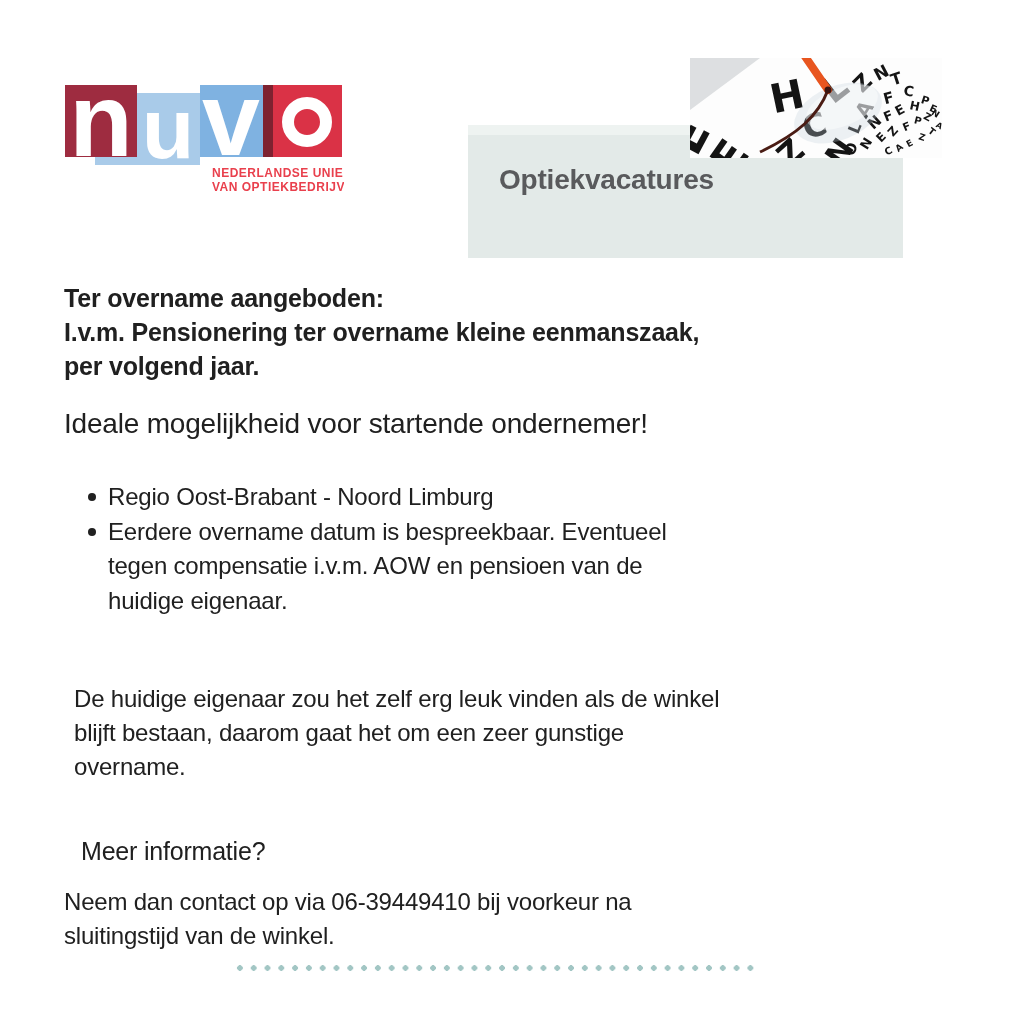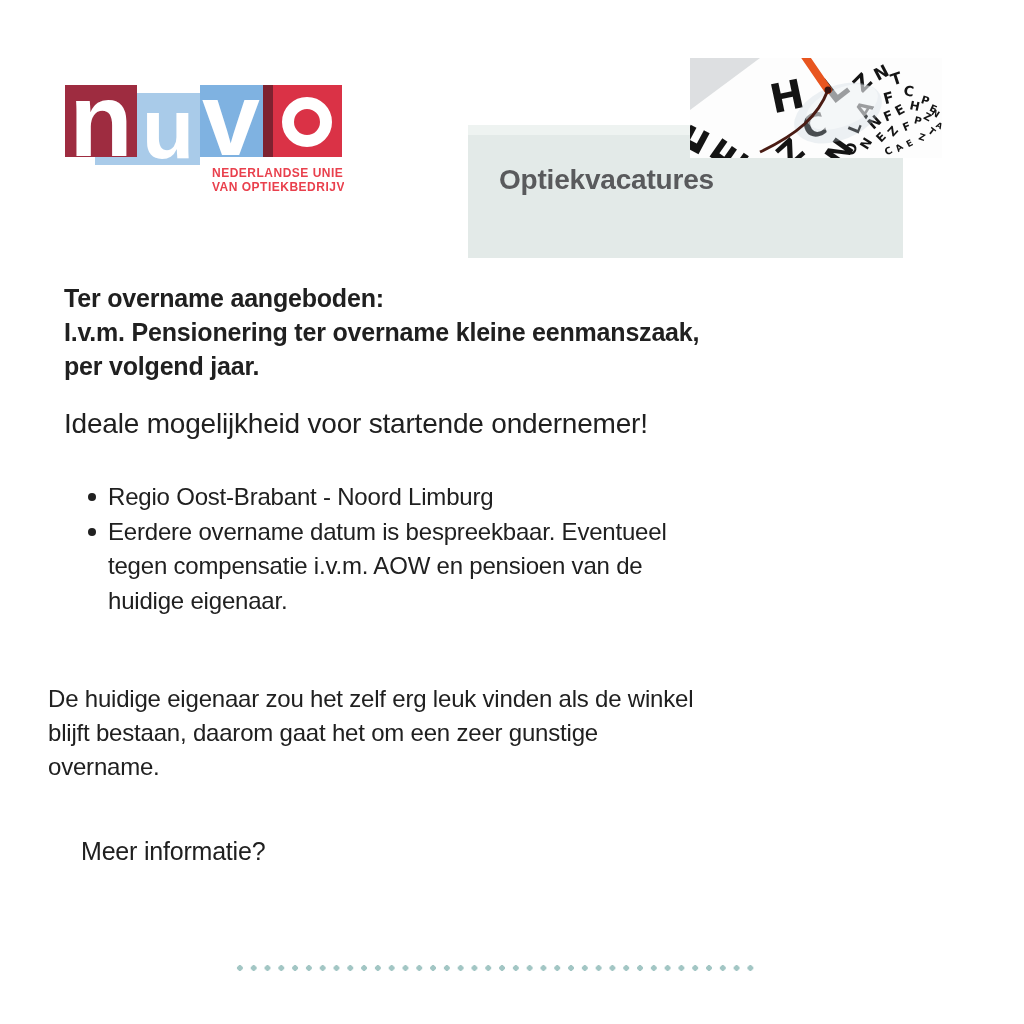--- a/index.html
+++ b/index.html
@@ -31,21 +31,21 @@
   ul.bullets {
     position:absolute; left:64px; top:480px; margin:0; padding:0; list-style:none;
     font-size:24px; line-height:34.5px;
   }
   ul.bullets li { position:relative; padding-left:44px; white-space:pre-line; }
   ul.bullets li::before {
     content:""; position:absolute; left:24px; top:13px;
     width:8px; height:8px; border-radius:50%; background:#202020;
   }
   .paragraph {
-    position:absolute; left:48px; top:682px;
+    position:absolute; left:74px; top:682px;
     font-size:24px; line-height:34px; white-space:pre-line;
   }
   .more { position:absolute; left:64px; top:817px; }
   .more h3 { margin:17px; font-size:25px; line-height:34px; font-weight:normal; letter-spacing:-0.2px; }
   .more p  { margin:0; font-size:24px; line-height:34px; white-space:pre-line; letter-spacing:-0.2px; }
   
   .divider {
     position:absolute; left:233px; top:965px; width:524px; height:6px;
     background-size:13.8px 6px; background-repeat:repeat-x;
   }
@@ -129,15 +129,17 @@
 tegen compensatie i.v.m. AOW en pensioen van de
 huidige eigenaar.</li>
 </ul>
 
 <div class="paragraph txt">De huidige eigenaar zou het zelf erg leuk vinden als de winkel
 blijft bestaan, daarom gaat het om een zeer gunstige
 overname.</div>
 
 <div class="more">
   <h3>Meer informatie?</h3>
+  <p>Neem dan contact op via 06-39449410 bij voorkeur na
+sluitingstijd van de winkel.</p>
 </div>
 
 <div class="divider" style="background-image: radial-gradient(3px, rgb(162, 198, 196) 2.6px, transparent 3px);"></div>
 
 </body></html>

